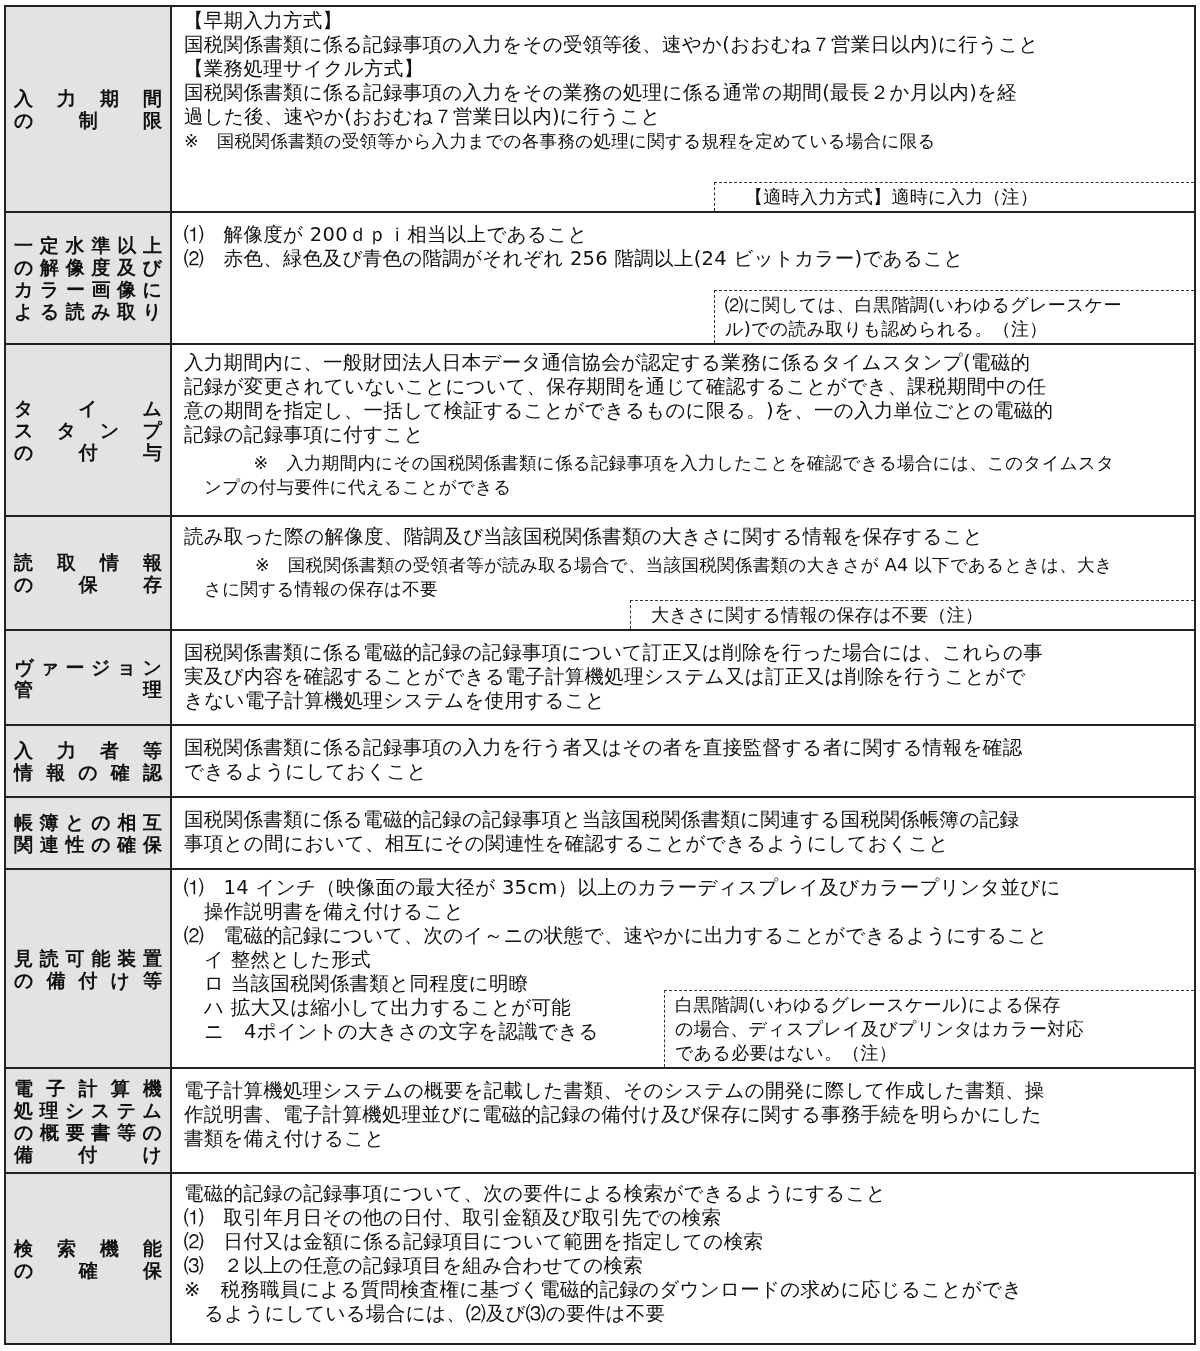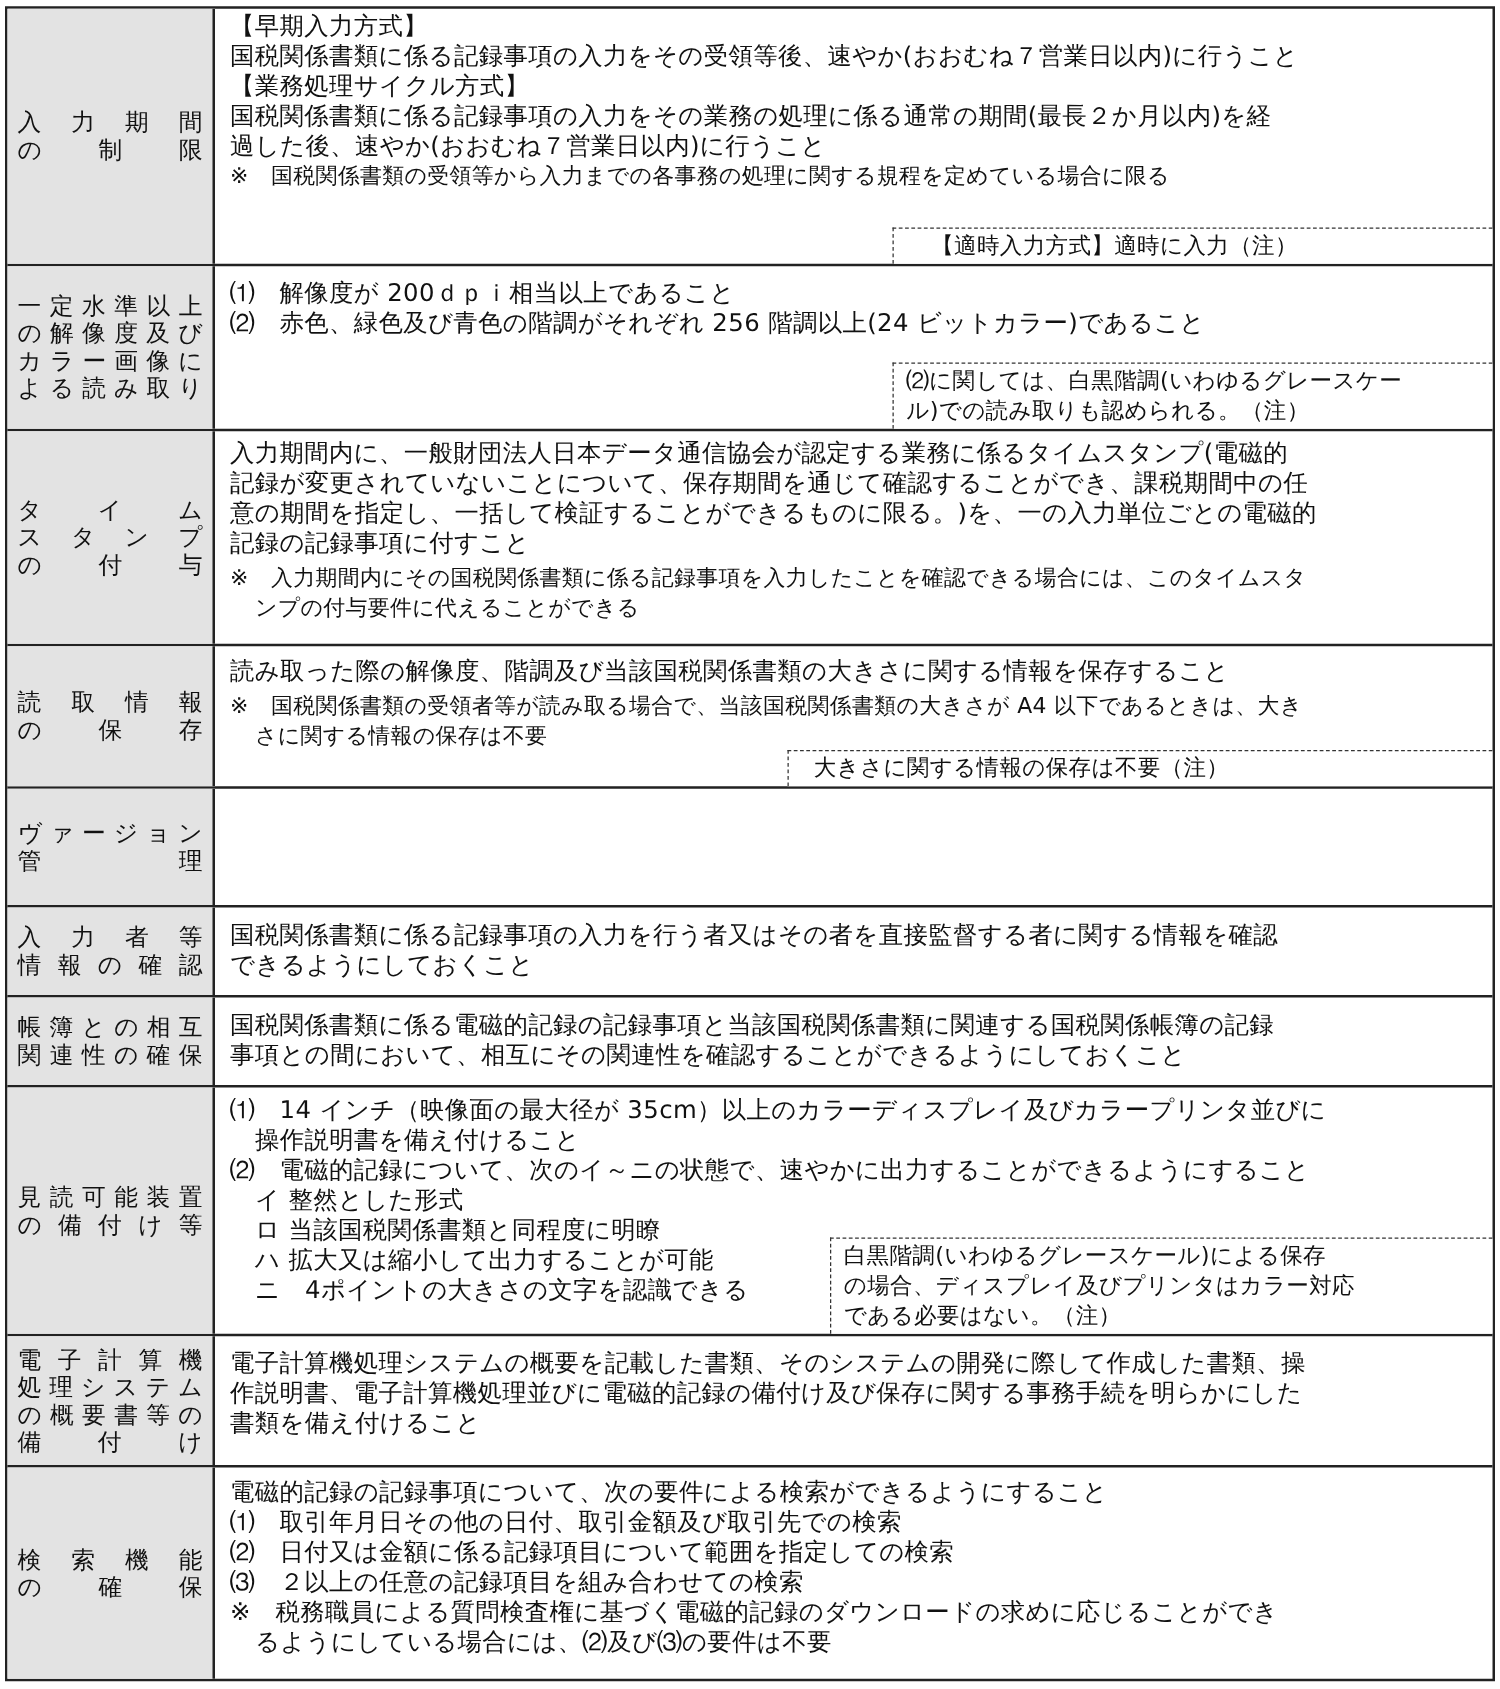--- a/index.html
+++ b/index.html
@@ -3,29 +3,29 @@
 <meta charset="utf-8">
 <style>
   html, body { margin:0; padding:0; background:#fff; }
   body { width:1200px; height:1351px; position:relative; overflow:hidden;
          font-family:"DejaVu Sans","Liberation Sans",sans-serif; color:#111; }
   .table { position:absolute; left:4px; top:5px; width:1192px; border:2px solid #222; box-sizing:border-box; }
   .row { display:flex; border-bottom:2px solid #222; box-sizing:border-box; position:relative; }
   .row:last-child { border-bottom:none; }
   .label { width:166px; flex:0 0 166px; background:#e3e3e3; border-right:2px solid #222;
            display:flex; align-items:center; justify-content:center; box-sizing:border-box;
-           font-weight:normal; font-size:19px; line-height:22px; text-align:justify; padding:0 8px; }
+           font-weight:bold; font-size:19px; line-height:22px; text-align:justify; padding:0 8px; }
   .label .lines { width:100%; }
   .label .ln { display:block; text-align:justify; text-align-last:justify; white-space:nowrap; }
   .content { flex:1; position:relative; padding:2px 10px 4px 12px; box-sizing:border-box;
              font-size:19.5px; line-height:24px; letter-spacing:0.3px; }
   .content .ln { display:block; white-space:nowrap; }
   .content .ln.small { font-size:17.5px; }
   .content .ln.indent { padding-left:20px; }
-  .content .ln.gap { margin-top:4px; }
+  .content .ln.gap { margin-top:4px;text-align:center; }
   .note { position:absolute; right:0; bottom:0; border-top:1.5px dashed #333; border-left:1.5px dashed #333;
           background:#fff; font-size:18px; line-height:24px; padding:2px 10px; box-sizing:border-box; }
   .note .ln { display:block; white-space:nowrap; }
 </style>
 </head>
 <body>
 
 <div class="table">
 
   <div class="row" style="height:206px;">
@@ -102,20 +102,25 @@
     </div>
   </div>
 
   <div class="row" style="height:95px;">
     <div class="label">
         <div class="lines">
       <span class="ln">ヴァージョン</span>
       <span class="ln">管　　　　理</span>
     </div>
       </div>
+    <div class="content" style="padding-top:10px;">
+      <span class="ln">国税関係書類に係る電磁的記録の記録事項について訂正又は削除を行った場合には、これらの事</span>
+      <span class="ln">実及び内容を確認することができる電子計算機処理システム又は訂正又は削除を行うことがで</span>
+      <span class="ln">きない電子計算機処理システムを使用すること</span>
+    </div>
   </div>
 
   <div class="row" style="height:72px;">
     <div class="label">
         <div class="lines">
       <span class="ln">入 力 者 等</span>
       <span class="ln">情 報 の 確 認</span>
     </div>
       </div>
     <div class="content" style="padding-top:10px;">

